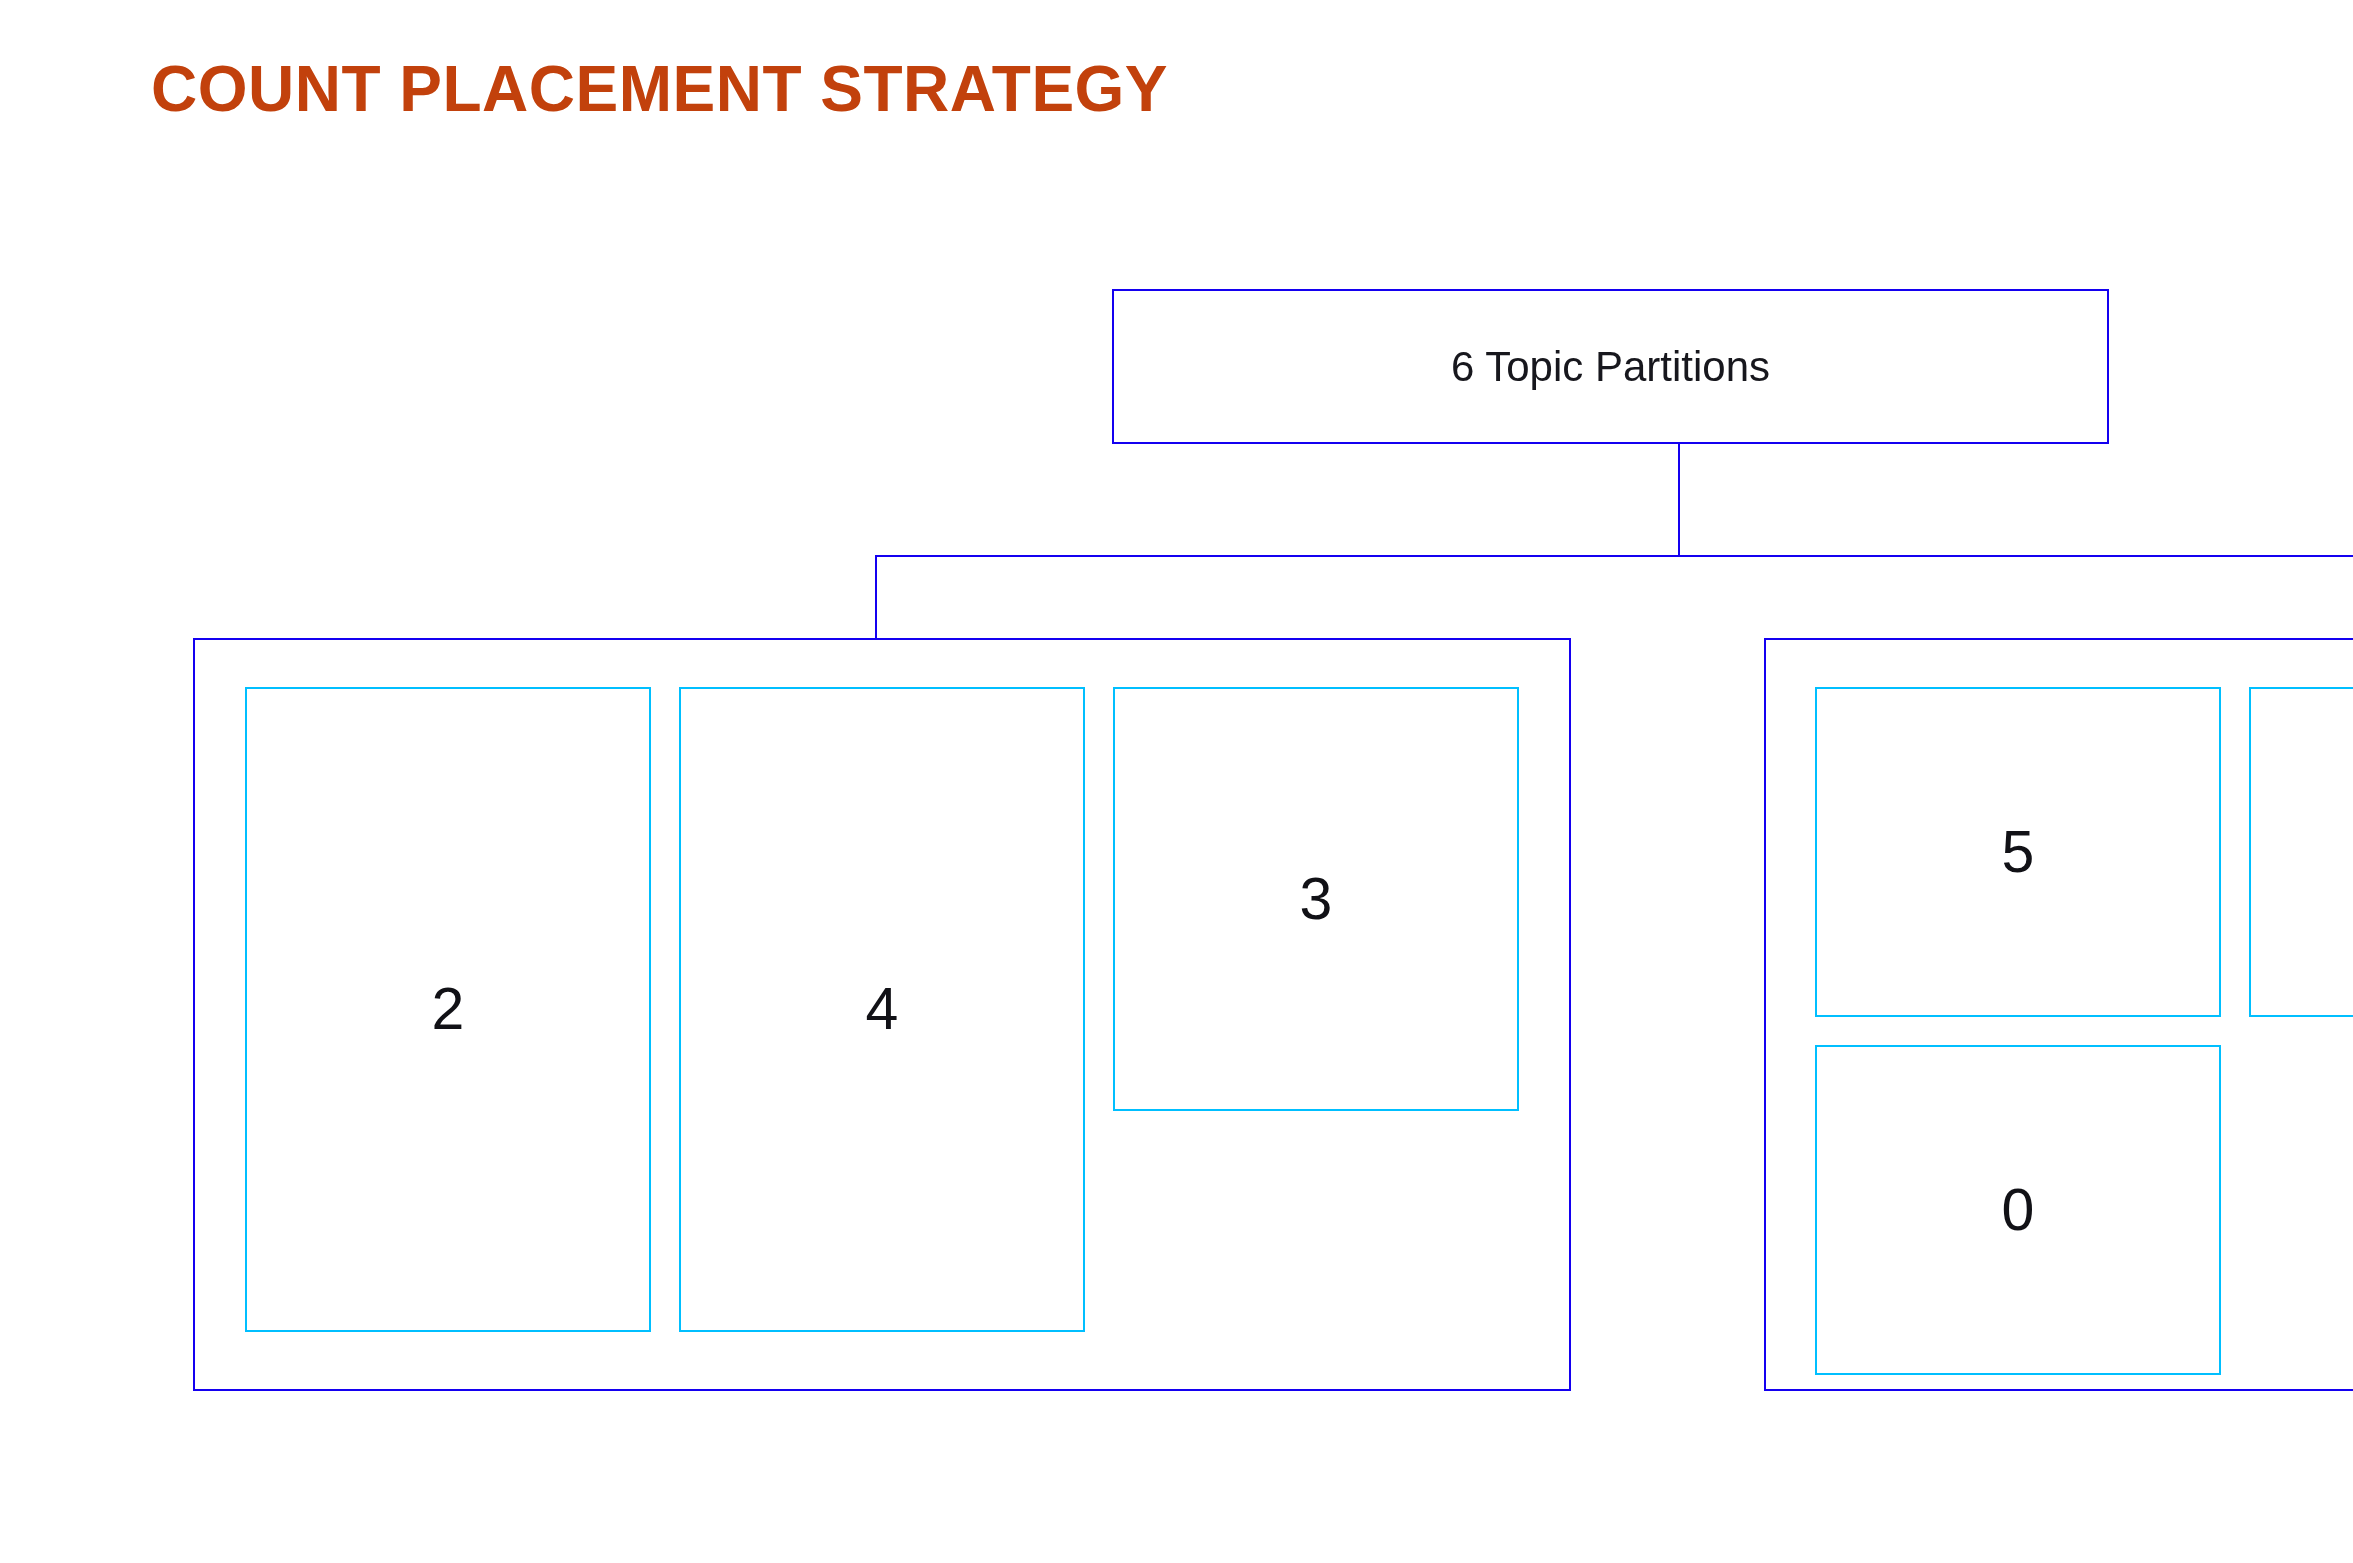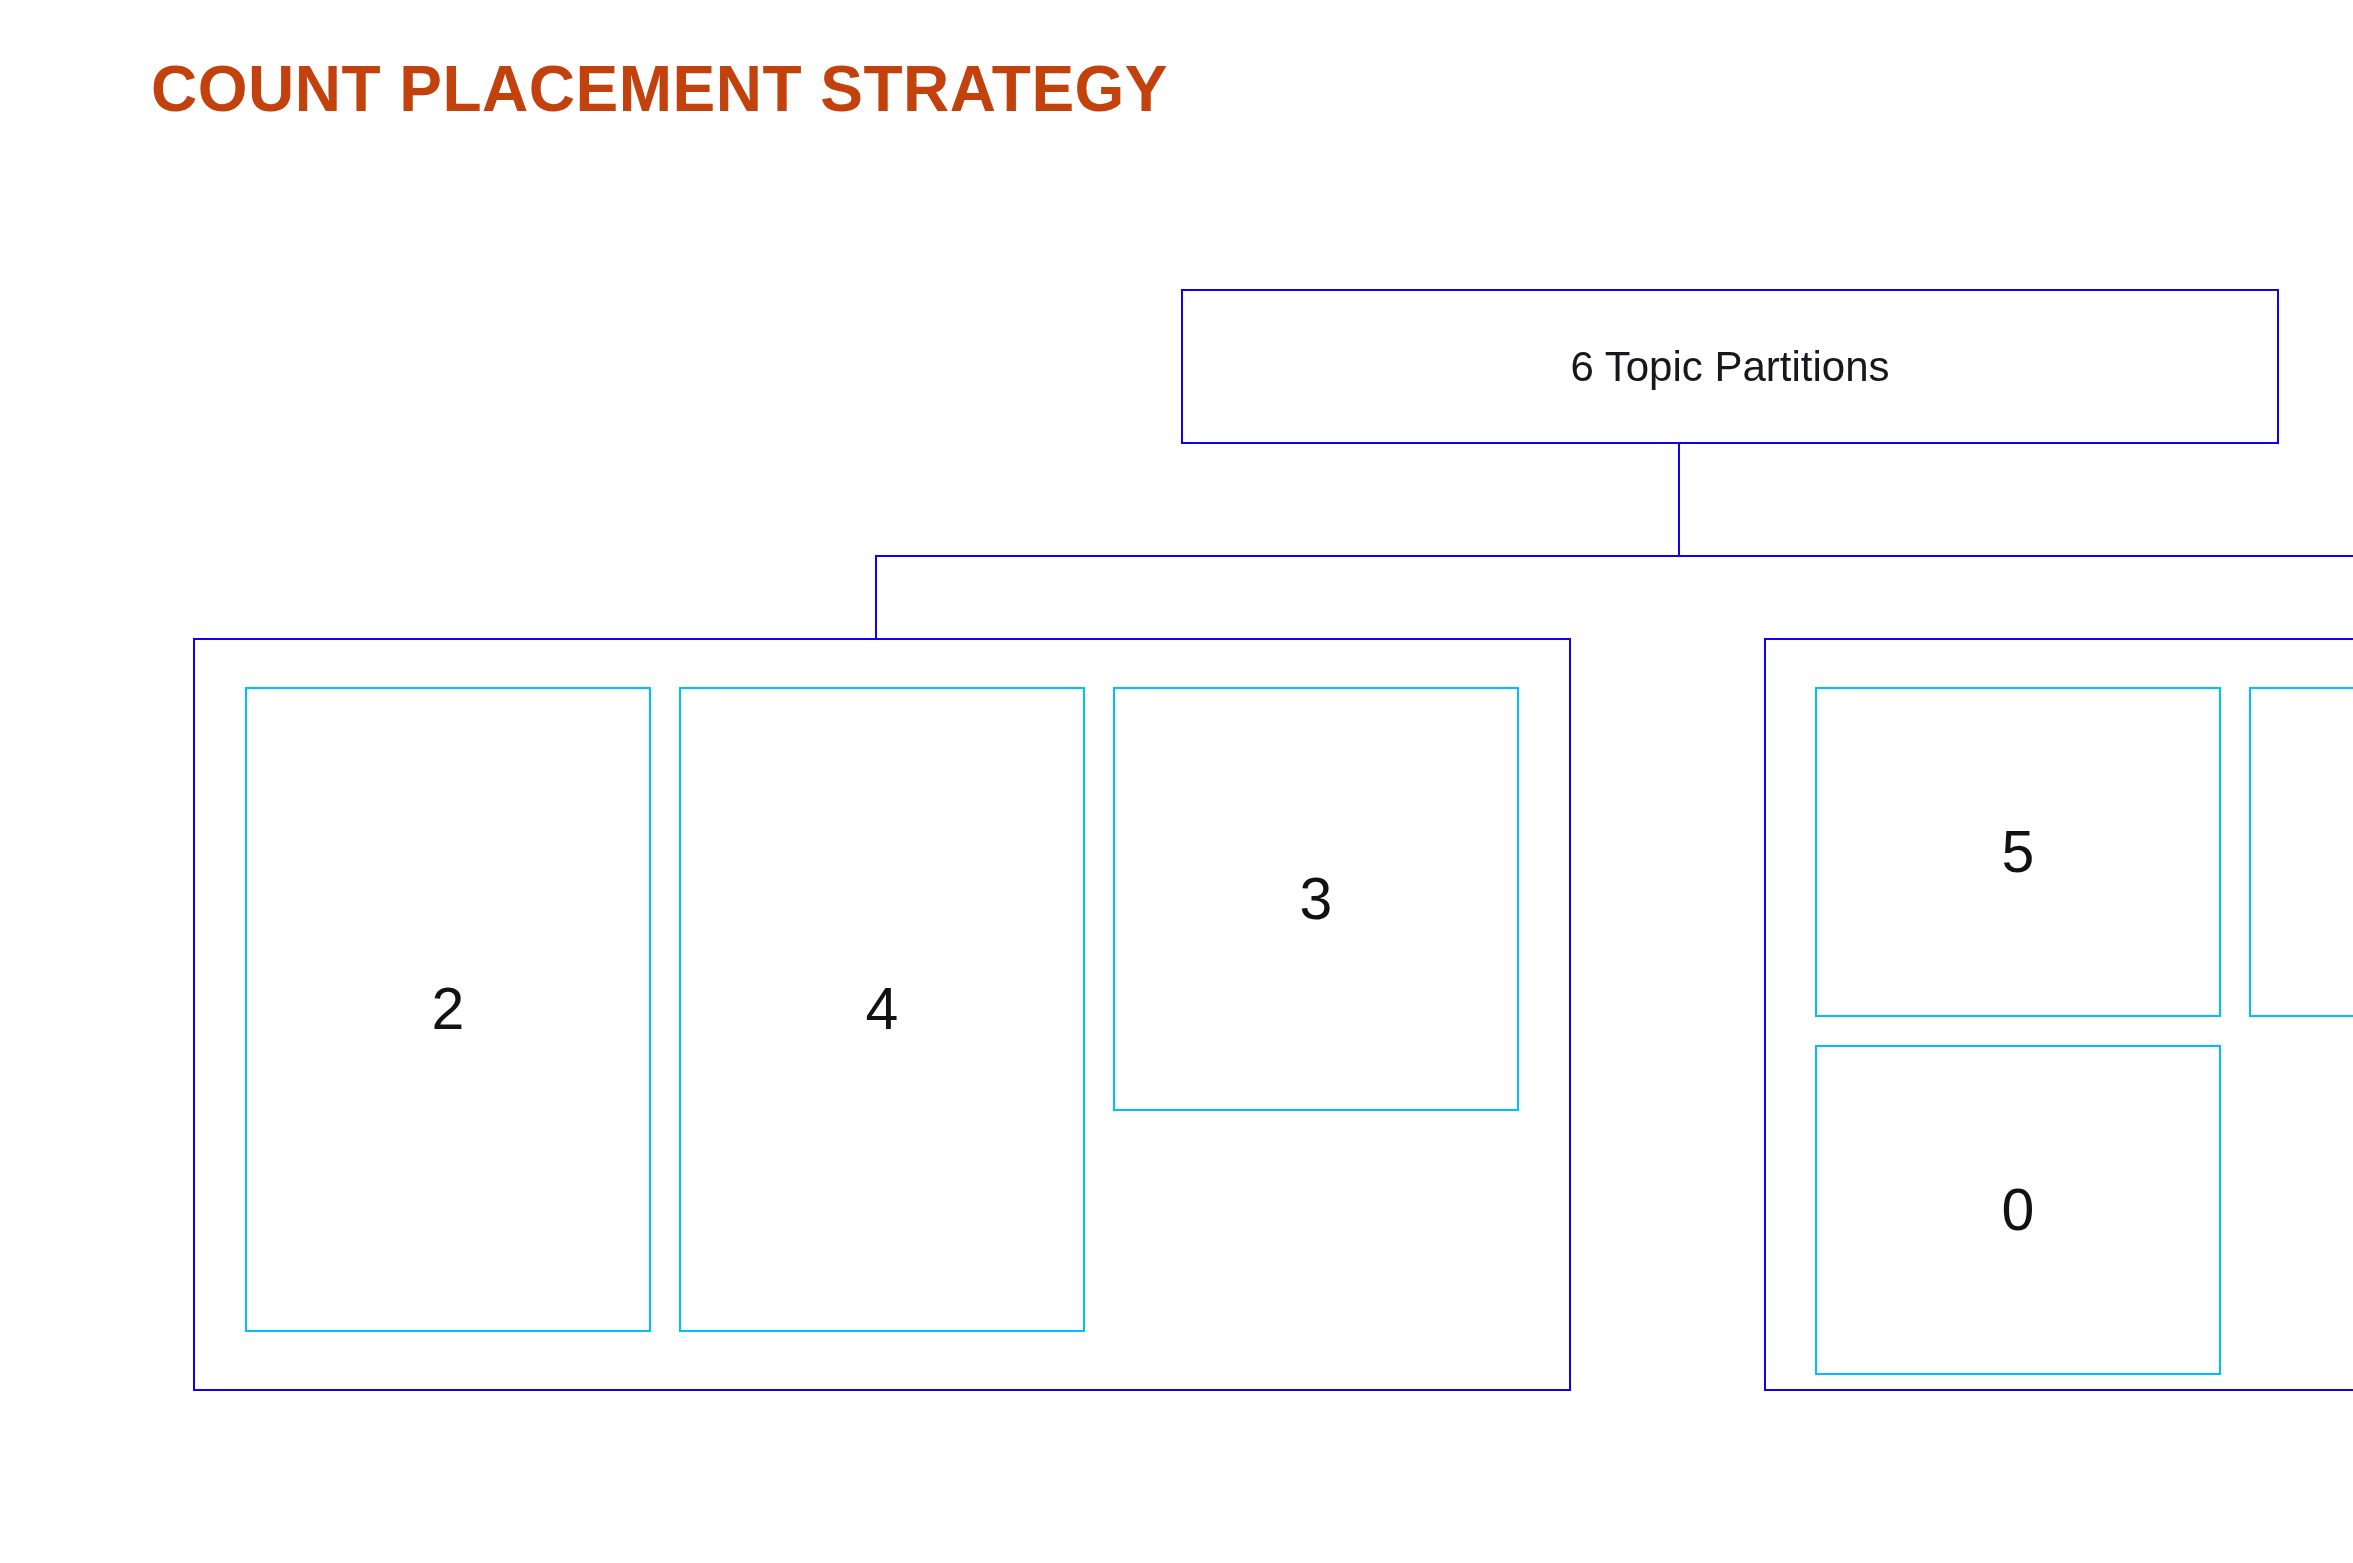--- a/index.html
+++ b/index.html
@@ -88,21 +88,21 @@
     background: #1400f0;
   }
 </style>
 </head>
 <body>
 
 <div id="stage">
 
   <div class="page-title">COUNT PLACEMENT STRATEGY</div>
 
-  <div class="node-box" style="left:1181px; top:289px; width:1098px; height:155px;">
+  <div class="node-box" style="left:1112px; top:289px; width:997px; height:155px;">
     <span class="node-label">6 Topic Partitions</span>
   </div>
 
   <div class="conn-v" style="left:1678px; top:444px; width:2.4px; height:112px;"></div>
 
   <div class="conn-h" style="left:875px; top:555px; width:1572px; height:2.4px;"></div>
 
   <div class="conn-v" style="left:875px; top:555px; width:2.4px; height:84px;"></div>
 
   <div class="group-box" style="left:193px; top:638px; width:1378px; height:753px;">

